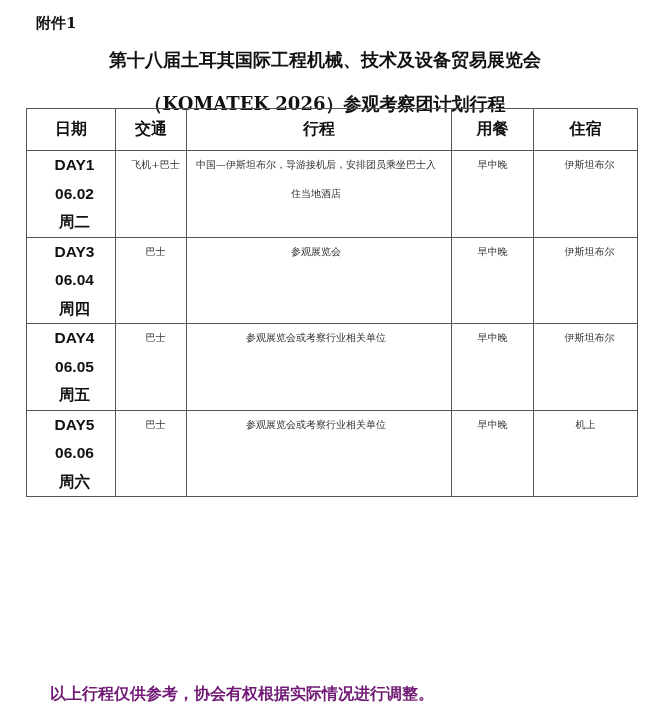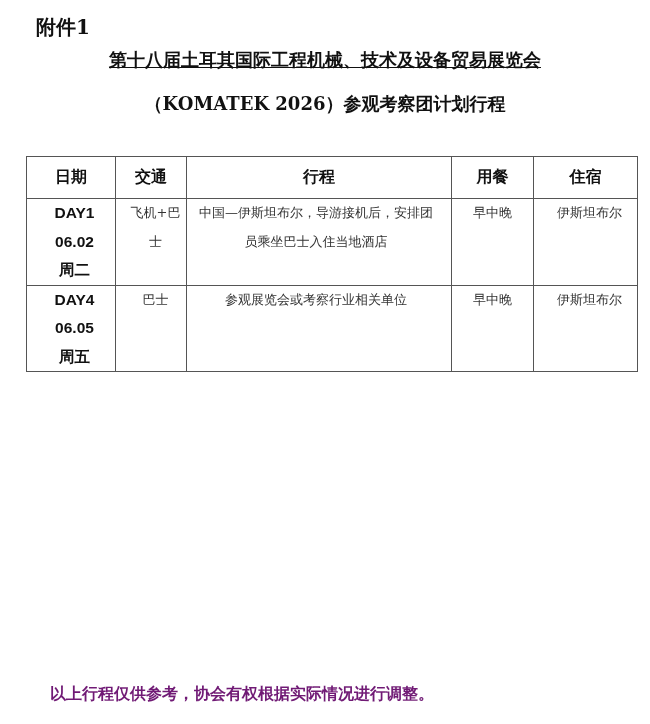--- a/index.html
+++ b/index.html
@@ -1,22 +1,22 @@
 <!DOCTYPE html>
 <html><head>
 <meta charset="utf-8">
 <style>
   html, body { margin:0; padding:0; background:#fff; }
   body { width:650px; height:724px; position:relative; overflow:hidden;
     font-family: "DejaVu Serif", "Liberation Serif", serif; color:#222; }
-  .attach { position:absolute; left:14px; top:14px; font-size:20px; font-weight:bold; color:#111;padding-left:22px; }
-  .title1 { position:absolute; left:0; width:650px; top:48px; text-align:center; font-size:18px; font-weight:bold; color:#111; letter-spacing:0px;text-decoration:underline; }
+  .attach { position:absolute; left:14px; top:14px; font-size:15px; font-weight:bold; color:#111;padding-left:22px; }
+  .title1 { position:absolute; left:0; width:650px; top:48px; text-align:center; font-size:18px; font-weight:bold; color:#111; letter-spacing:0px; }
   .title2 { position:absolute; left:0; width:650px; top:80px; text-align:center; font-size:18px; font-weight:bold; color:#111;margin-top:12px; }
-  table { position:absolute; left:26px; top:108px; border-collapse:collapse; table-layout:fixed; width:611px;margin-top:48px; }
-  td, th { border:1.5px solid #555; vertical-align:top; font-size:13px; line-height:28.5px; padding:0; }
+  table { position:absolute; left:26px; top:108px; border-collapse:collapse; table-layout:fixed; width:611px; }
+  td, th { border:1.5px solid #555; vertical-align:top; font-size:10px; line-height:28.5px; padding:0; }
   th { height:41px; vertical-align:middle; font-weight:bold; text-align:center; color:#111; font-size:16px; }
   td { height:84px; color:#333;text-align:center; }
   td.date { padding-left:7px; font-weight:bold; color:#111; font-family:"Liberation Sans Narrow","Liberation Sans", sans-serif; font-size:15.5px; }
   td.trans { padding-left:9px; }
   td.plan { padding-left:8px; padding-right:14px; }
   td.meal { text-align:center; }
   td.hotel { padding-left:8px; }
   td.hotel.center { text-align:center; padding-left:0; }
   .note { position:absolute; left:50px; top:684px; font-size:16px; font-weight:bold; color:#701a75; }
 </style>
@@ -51,25 +51,47 @@
           <div>06.02</div>
           <div>周二</div>
         </td>
         <td class="trans">飞机+巴士</td>
         <td class="plan">中国—伊斯坦布尔，导游接机后，安排团员乘坐巴士入住当地酒店</td>
         <td class="meal">早中晚</td>
         <td class="hotel">伊斯坦布尔</td>
       </tr>
       <tr>
         <td class="date">
+          <div>DAY3</div>
+          <div>06.04</div>
+          <div>周四</div>
+        </td>
+        <td class="trans">巴士</td>
+        <td class="plan">参观展览会</td>
+        <td class="meal">早中晚</td>
+        <td class="hotel">伊斯坦布尔</td>
+      </tr>
+      <tr>
+        <td class="date">
           <div>DAY4</div>
           <div>06.05</div>
           <div>周五</div>
         </td>
         <td class="trans">巴士</td>
         <td class="plan">参观展览会或考察行业相关单位</td>
         <td class="meal">早中晚</td>
         <td class="hotel">伊斯坦布尔</td>
       </tr>
+      <tr>
+        <td class="date">
+          <div>DAY5</div>
+          <div>06.06</div>
+          <div>周六</div>
+        </td>
+        <td class="trans">巴士</td>
+        <td class="plan">参观展览会或考察行业相关单位</td>
+        <td class="meal">早中晚</td>
+        <td class="hotel center">机上</td>
+      </tr>
     </tbody>
 </table>
 
 <div class="note">以上行程仅供参考，协会有权根据实际情况进行调整。</div>
 
 </body></html>

